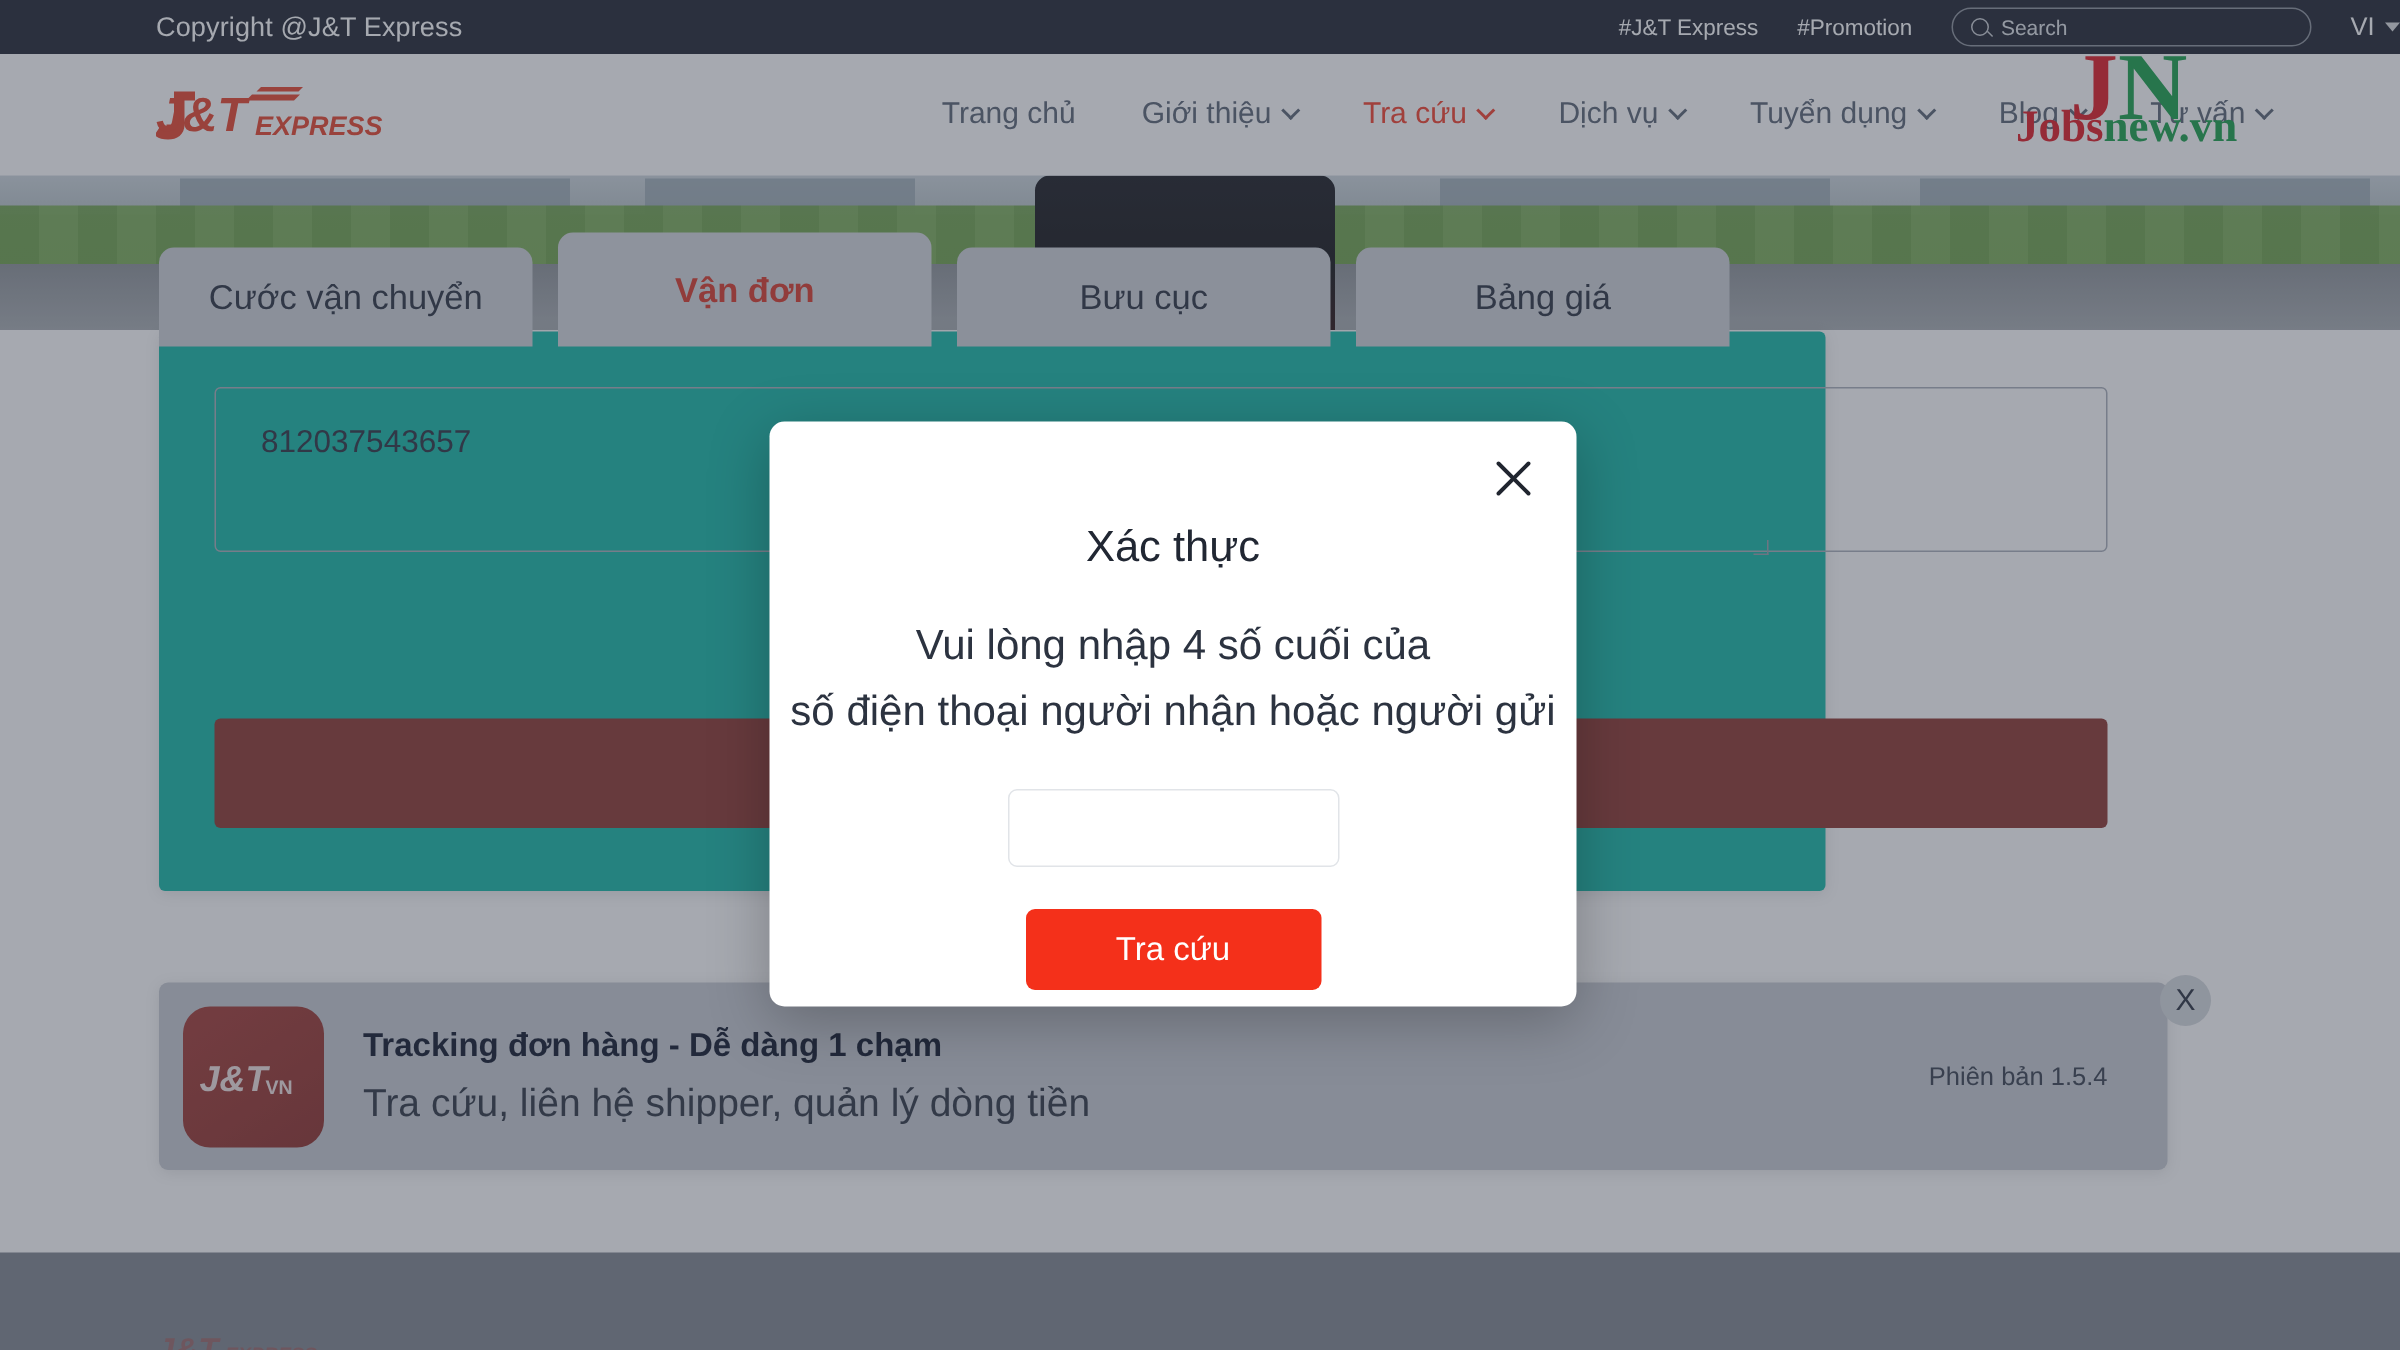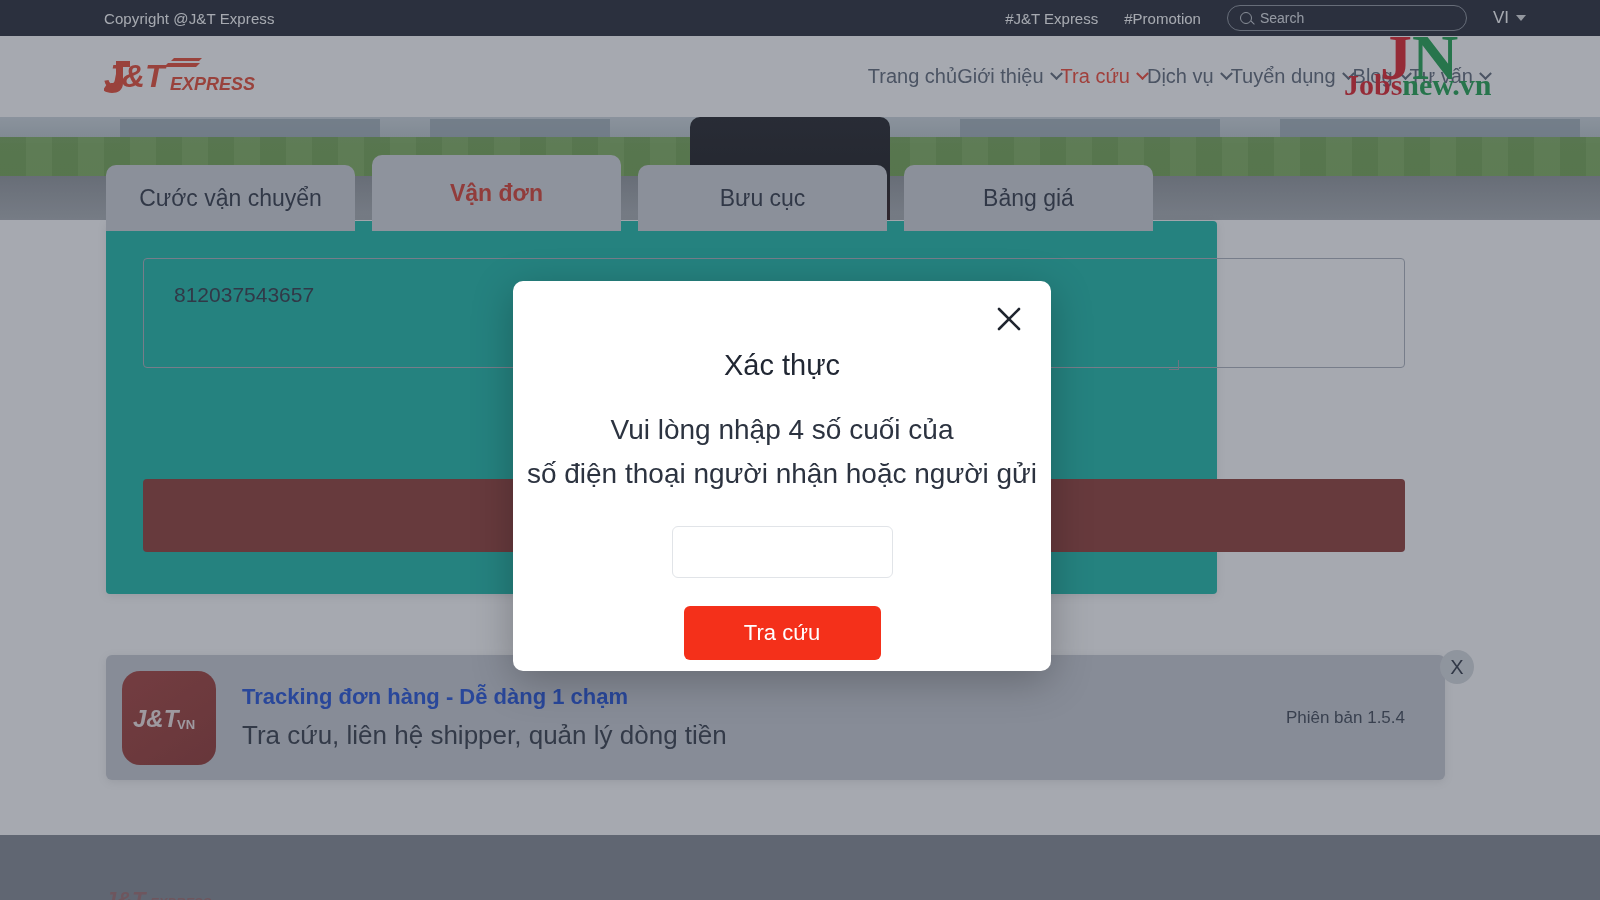--- a/index.html
+++ b/index.html
@@ -17,30 +17,29 @@
   .topbar {
     height: 36px;
     background: #1f2430;
     display: flex;
     align-items: center;
     position: relative;
     z-index: 5;
   }
   .topbar-copy {
     color: #ffffff;
-    font-size: 15px;
+    font-size: 18px;
     margin-left: 104px;
     letter-spacing: .1px;
   }
   .topbar-right {
     margin-left: auto;
     display: flex;
     align-items: center;
     gap: 26px;
-    padding-right: 74px;
   }
   .hashtag { color: #ffffff; font-size: 15px; white-space: nowrap; }
   .search-pill {
     width: 240px; height: 26px;
     border: 1px solid #8d929c;
     border-radius: 13px;
     display: flex; align-items: center;
     gap: 8px; padding: 0 12px;
   }
   .search-pill .mag {
@@ -76,21 +75,22 @@
     align-items: center;
     position: relative;
     z-index: 4;
   }
   .logo { margin-left: 104px; display: flex; align-items: flex-end; }
   .logo svg { display: block; }
   .navlinks {
     margin-left: auto;
     display: flex;
     align-items: center;
-    padding-right: 110px;
+    gap: 44px;
+    padding-right: 86px;
   }
   .navlink {
     display: flex; align-items: center; gap: 8px;
     color: #5a6474; font-size: 20px; white-space: nowrap;
     cursor: pointer;
   }
   .navlink.active { color: #f4402c; }
   .chev {
     width: 9px; height: 9px;
     border-right: 2.2px solid currentColor;
@@ -242,21 +242,21 @@
   }
   .app-icon {
     width: 94px; height: 94px;
     margin-left: 16px;
     border-radius: 18px;
     background: linear-gradient(145deg,#a33b35,#8d2f2a);
     display: flex; align-items: center; justify-content: center;
     flex: none;
   }
   .app-text { margin-left: 26px; }
-  .app-title { font-size: 22px; font-weight: bold; color: #1d4ed8; }
+  .app-title { font-size: 22px; font-weight: bold; color: #0f172a; }
   .app-sub { font-size: 26px; color: #2f3643; margin-top: 10px; }
   .app-right {
     margin-left: auto; padding-right: 40px;
     display: flex; flex-direction: column; align-items: center; gap: 9px;
   }
   .app-btn {
     width: 152px; height: 46px;
     background: #9b3b35;
     border: none; border-radius: 4px;
     color: #f2e9e8; font-size: 18px; cursor: pointer;

